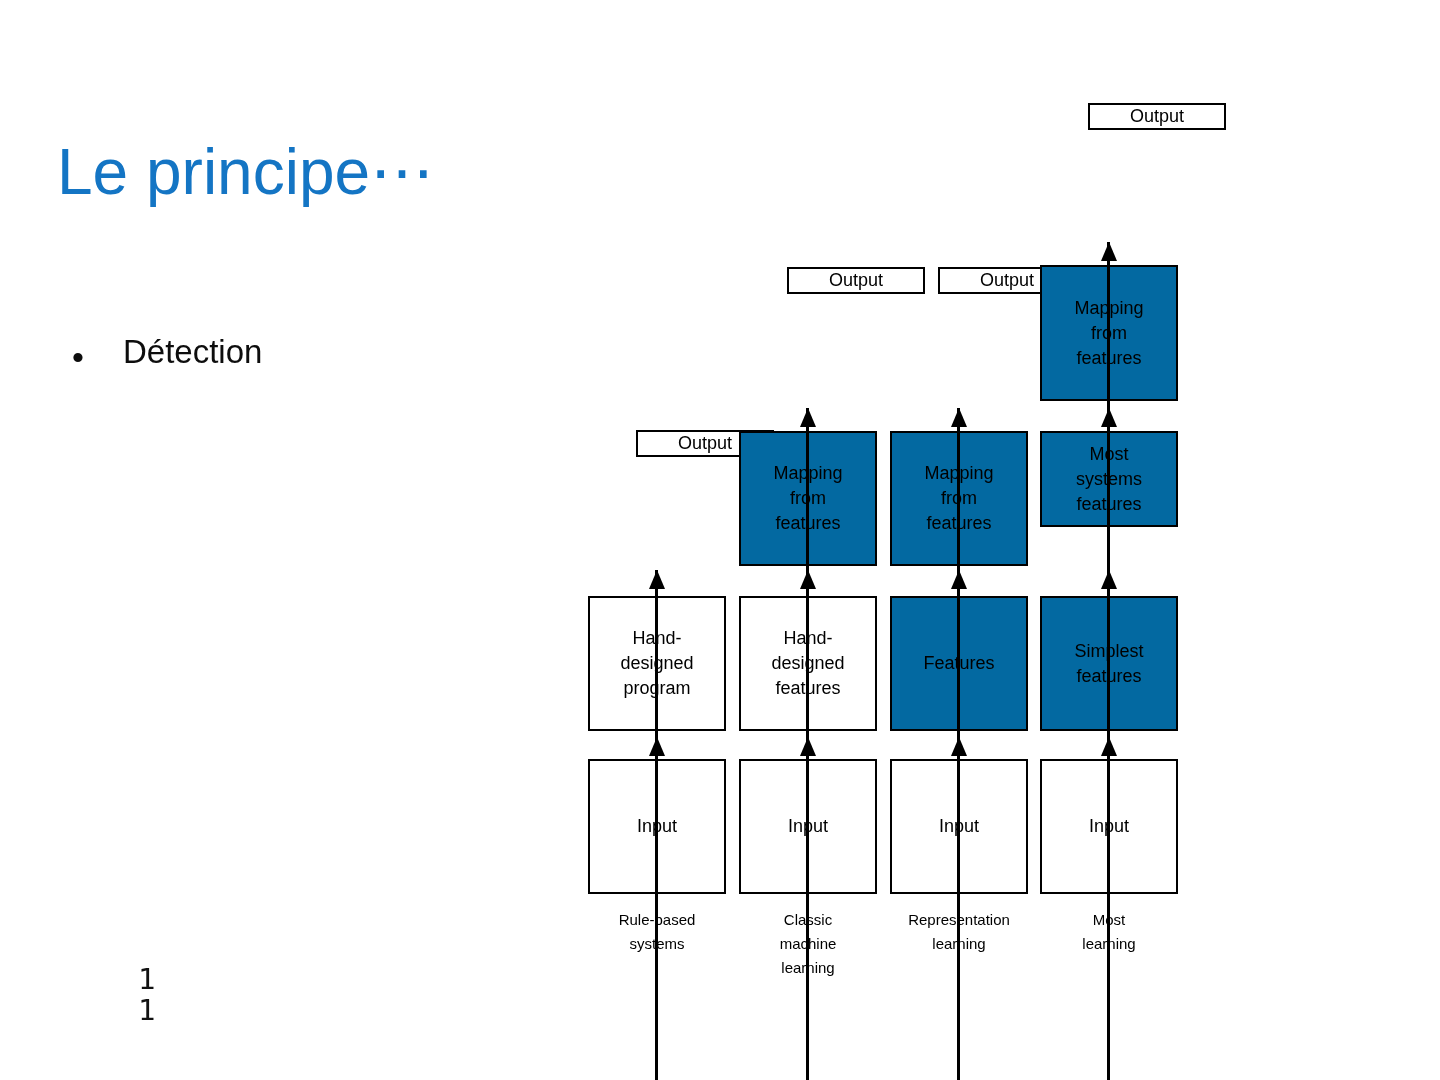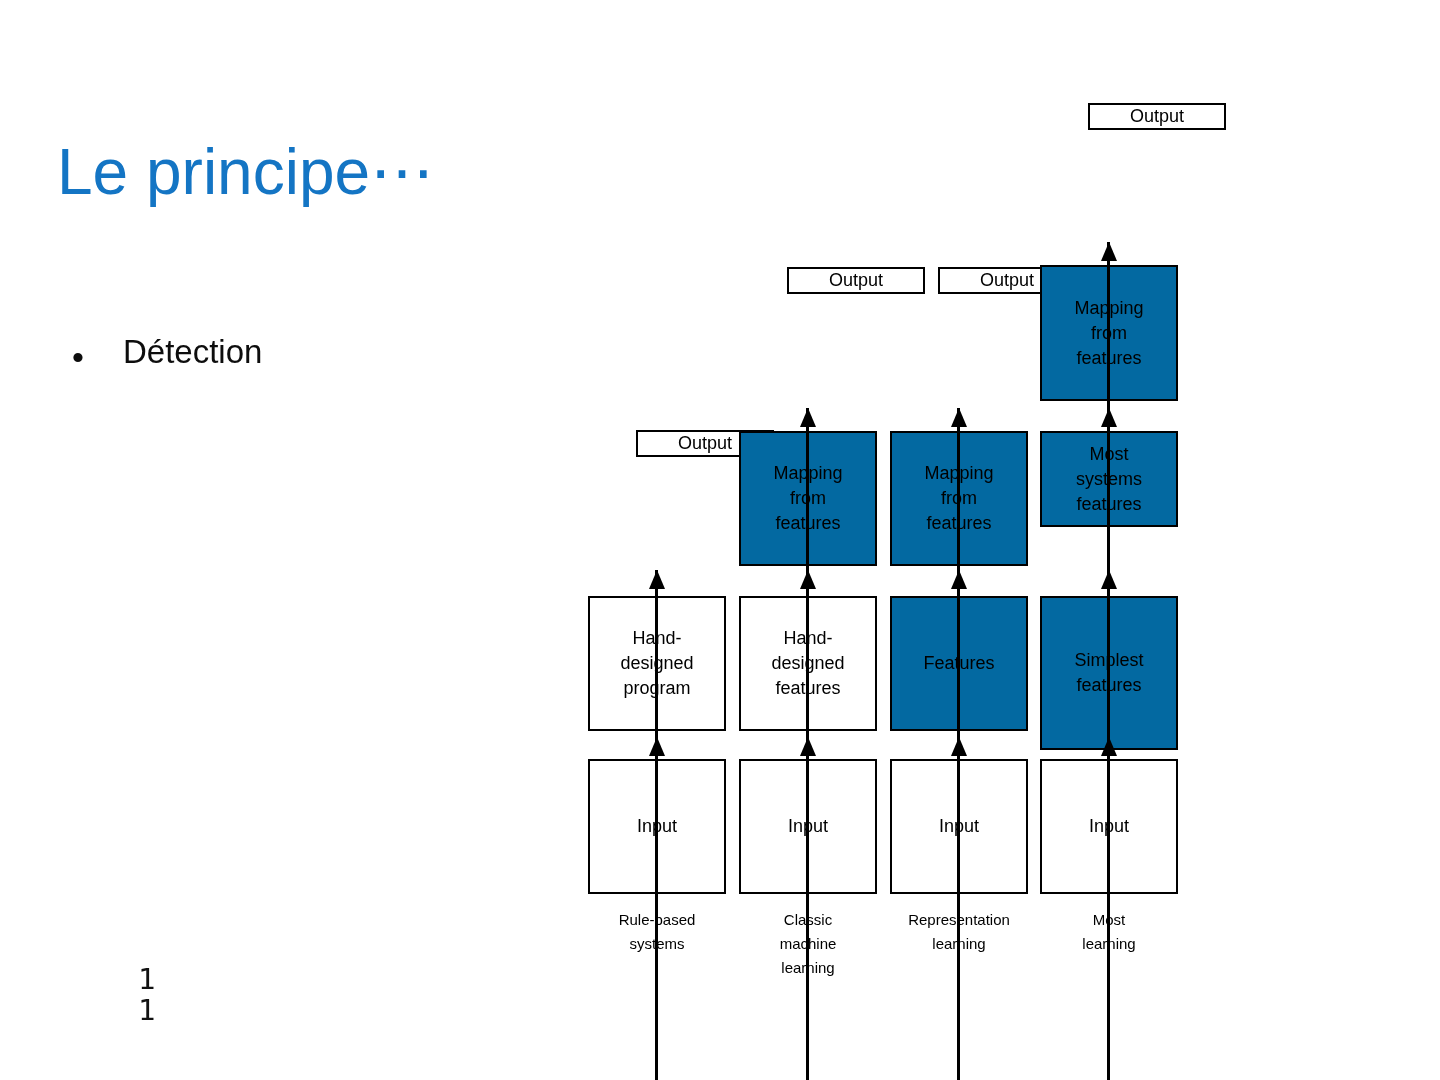--- a/index.html
+++ b/index.html
@@ -110,21 +110,21 @@
       <div>Hand-</div>
       <div>designed</div>
       <div>features</div>
     </span>
   </div>
   <div class="dbox gray" style="left:890px; top:596px; width:138px; height:135px;">
     <span class="box-label">
       <div>Features</div>
     </span>
   </div>
-  <div class="dbox gray" style="left:1040px; top:596px; width:138px; height:154px;">
+  <div class="dbox gray" style="left:1040px; top:596px; width:138px; height:135px;">
     <span class="box-label">
       <div>Simplest</div>
       <div>features</div>
     </span>
   </div>
 
   <div class="dbox" style="left:588px; top:759px; width:138px; height:135px;">
     <span class="box-label">Input</span>
   </div>
   <div class="dbox" style="left:739px; top:759px; width:138px; height:135px;">

